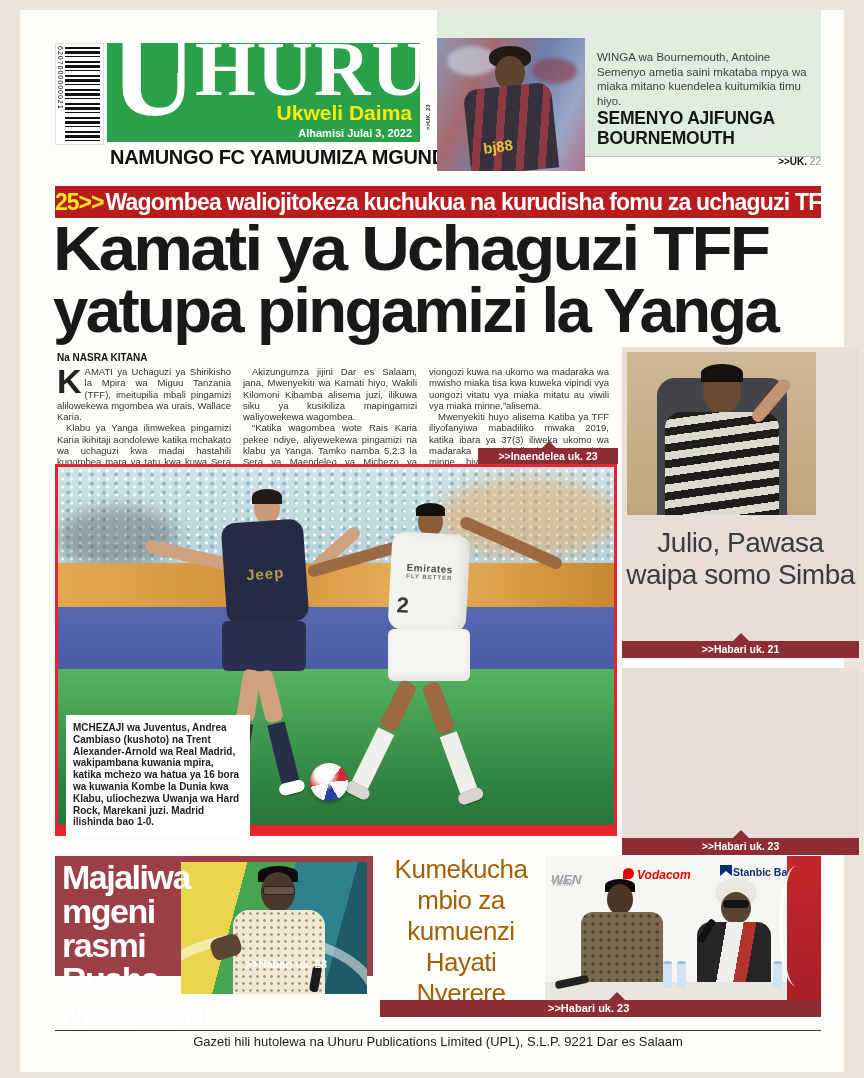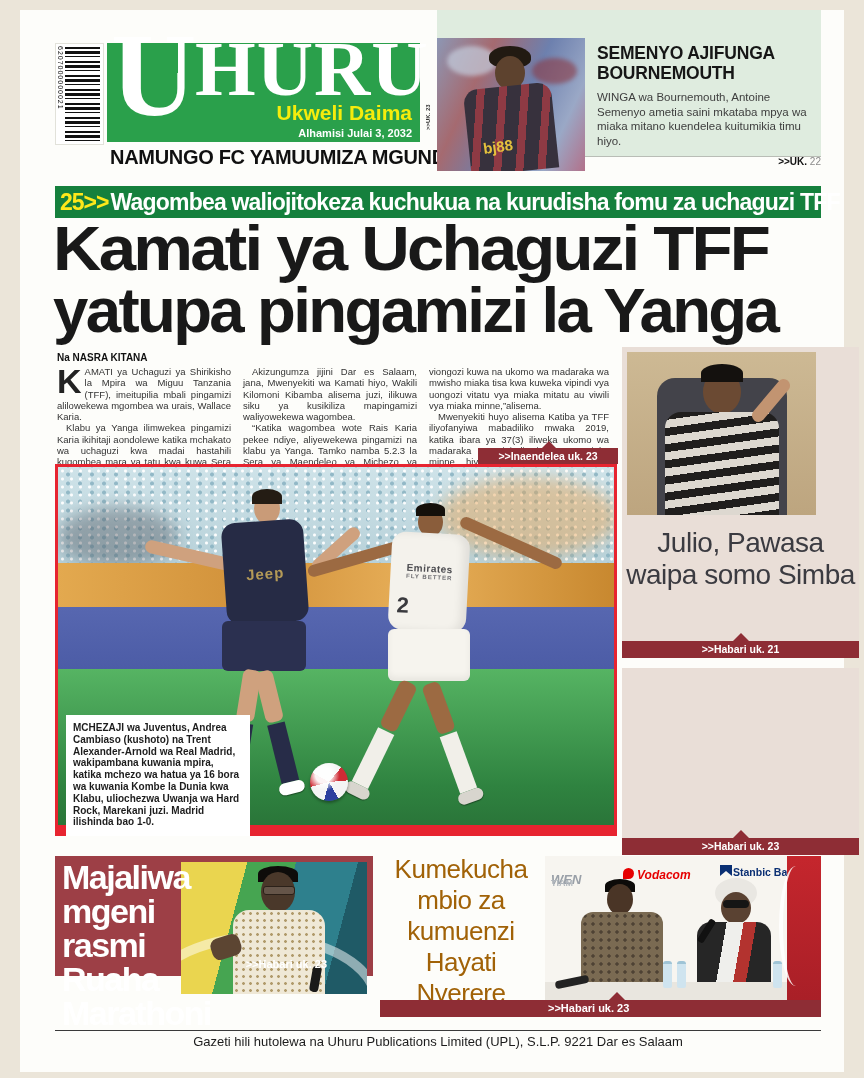--- a/index.html
+++ b/index.html
@@ -30,21 +30,21 @@
   #bmx-torso{left:30px;top:48px;width:88px;height:86px;border-radius:14px 14px 0 0;transform:rotate(-6deg);
      background:repeating-linear-gradient(100deg,#37313d 0 14px,#8e3a44 14px 22px);}
   #bmx-label{left:46px;top:100px;color:#e5c23d;font-weight:bold;font-size:15px;transform:rotate(-8deg);}
   #sem-block{left:577px;top:33px;width:224px;}
   #sem-title{font-size:17.5px;line-height:20px;font-weight:bold;color:#161616;letter-spacing:-0.2px;}
   #sem-body{margin-top:7px;font-size:11.5px;line-height:14.5px;color:#3e3e3e;}
   #sem-ref{margin-top:8px;text-align:right;font-size:10px;color:#8a8a8a;}
   #sem-ref b{color:#111;}
 
   
-  #banner{left:35px;top:176px;width:766px;height:32px;background:#15803d;display:flex;align-items:center;padding-left:5px;box-sizing:border-box;white-space:nowrap;}
+  #banner{left:35px;top:176px;width:766px;height:32px;background:#b91c1c;display:flex;align-items:center;box-sizing:border-box;white-space:nowrap;}
   #banner .pre{color:#ffe81a;font-weight:bold;font-size:23px;letter-spacing:-1px;}
   #banner .txt{color:#fff;font-weight:bold;font-size:23px;letter-spacing:-0.8px;margin-left:2px;}
 
   
   #headline{left:33px;top:208px;width:770px;color:#191919;font-weight:bold;white-space:nowrap;}
   #headline .l{font-size:60px;line-height:62px;letter-spacing:-2.5px;display:inline-block;transform-origin:0 50%;}
   #hl1{transform:scale(1.12,1.04);}
   #hl2{transform:scale(1.06,1.04);}
   #byline{left:37px;top:342px;font-size:10px;font-weight:bold;color:#111;}
 
@@ -183,37 +183,37 @@
   <div id="barcode" class="abs">
     <span class="digits">6207000000021</span>
     <span class="bars"></span>
   </div>
 
   <div id="logo-box" class="abs">
     <span id="logo-u" class="abs">U</span>
     <span id="logo-notch" class="abs"></span>
     <span id="logo-rest" class="abs">HURU</span>
     <span id="tagline" class="abs">Ukweli Daima</span>
-    <span id="mast-date" class="abs">Alhamisi Julai 3, 2032</span>
+    <span id="mast-date" class="abs">Alhamisi Julai 3, 2022</span>
   </div>
 
   <div id="strap" class="abs">NAMUNGO FC YAMUUMIZA MGUNDA</div>
   <div id="side-ref" class="abs">&gt;&gt;UK. 23</div>
 
   <div id="bmx-photo" class="abs">
     <span class="blob1 abs"></span>
     <span class="blob2 abs"></span>
     <span id="bmx-hair" class="abs"></span>
     <span id="bmx-head" class="abs"></span>
     <span id="bmx-torso" class="abs"></span>
     <span id="bmx-label" class="abs">bj88</span>
   </div>
   <div id="sem-block" class="abs">
+    <div id="sem-body">WINGA wa Bournemouth, Antoine Semenyo ametia saini mkataba mpya wa miaka mitano kuendelea kuitumikia timu hiyo.</div>
     <div id="sem-title">SEMENYO AJIFUNGA BOURNEMOUTH</div>
-    <div id="sem-body">WINGA wa Bournemouth, Antoine Semenyo ametia saini mkataba mpya wa miaka mitano kuendelea kuitumikia timu hiyo.</div>
     <div id="sem-ref"><b>&gt;&gt;UK.</b><span> 22</span></div>
   </div>
 
   <div id="banner" class="abs">
     <span class="pre">25&gt;&gt;</span>
     <span class="txt">Wagombea waliojitokeza kuchukua na kurudisha fomu za uchaguzi TFF</span>
   </div>
 
   <div id="headline" class="abs">
     <span id="hl1" class="l">Kamati ya Uchaguzi TFF</span><br>

